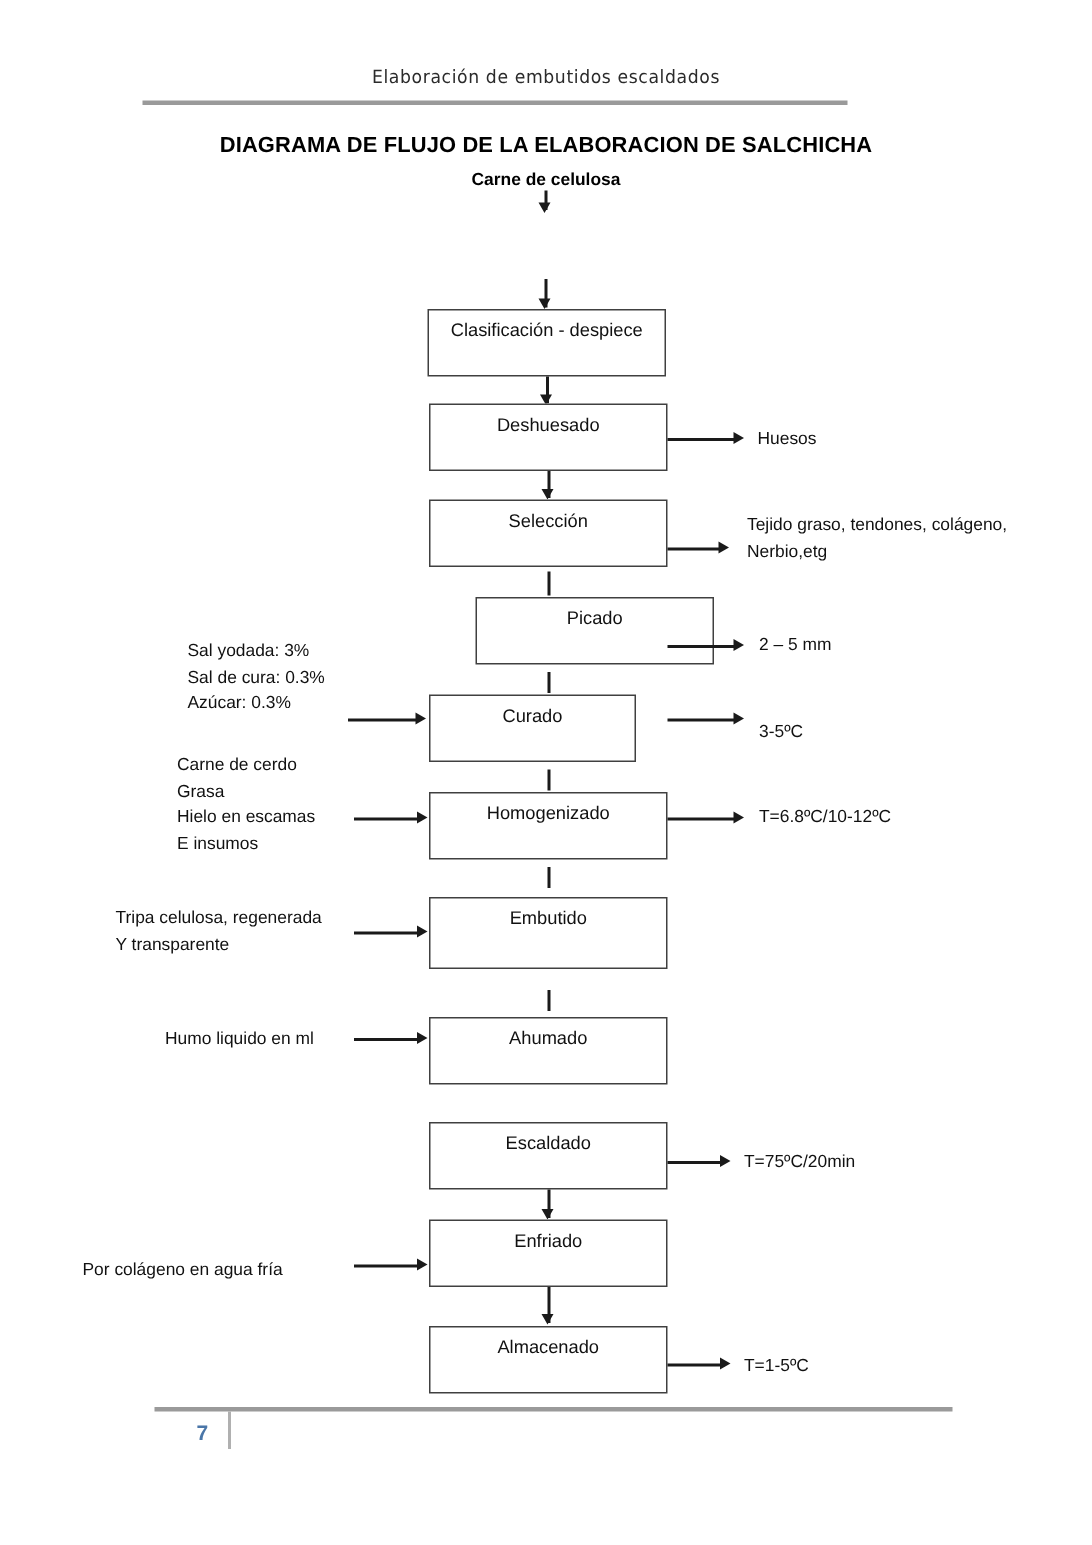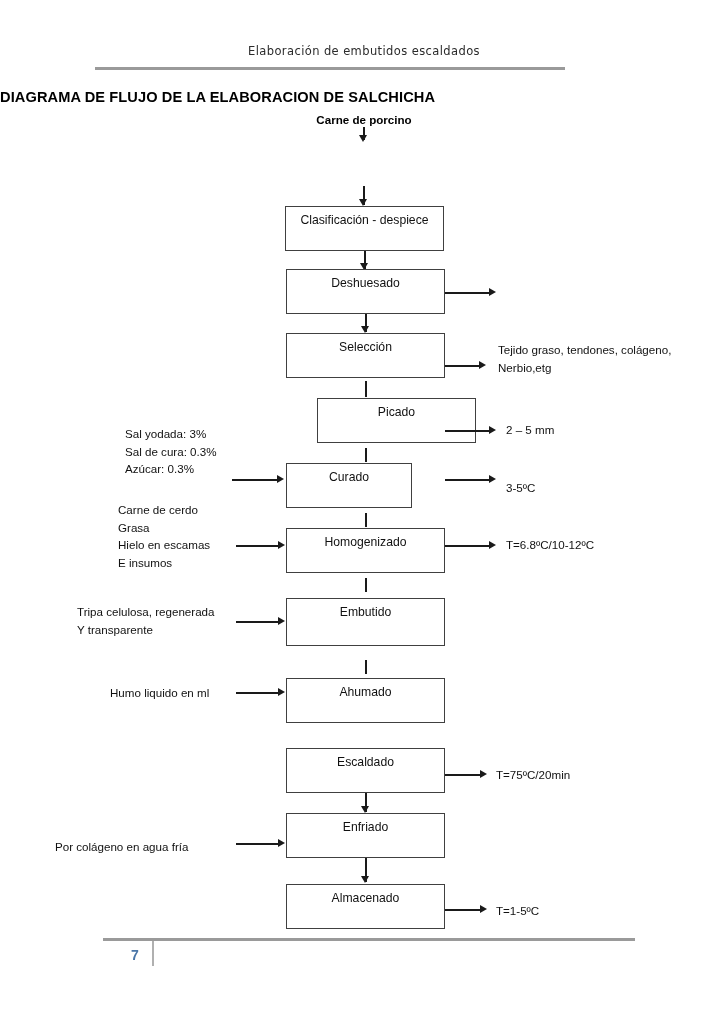--- a/index.html
+++ b/index.html
@@ -16,21 +16,21 @@
     font-family:"DejaVu Sans", sans-serif;
     font-size:11.5px;letter-spacing:.4px;color:#2b2b2b;
     transform:scaleY(1.06);
   }
   .hdr-rule{
     position:absolute;left:95px;top:67px;width:470px;height:3px;
     background:#9a9a9a;
   }
 
   .title{
-    position:absolute;left:0;top:89px;width:728px;text-align:left;
+    position:absolute;left:0;top:89px;width:728px;text-align:center;
     font-size:14.6px;font-weight:bold;letter-spacing:.1px;
   }
   .subtitle{
     position:absolute;left:0;top:113px;width:728px;text-align:center;
     font-size:11.6px;font-weight:bold;
   }
 
   
   .box{
     position:absolute;border:1.3px solid #404040;background:#fff;
@@ -82,40 +82,41 @@
 </style>
 </head>
 <body>
 
 <div class="page">
 
   <div class="hdr-text">Elaboración de embutidos escaldados</div>
   <div class="hdr-rule"></div>
 
   <div class="title">DIAGRAMA DE FLUJO DE LA ELABORACION DE SALCHICHA</div>
-  <div class="subtitle">Carne de porcino</div>
+  <div class="subtitle">Carne de celulosa</div>
 
   <div class="vline" style="left:363px;top:127px;height:13px;"></div>
   <div class="arrow-down" style="left:359px;top:135px;"></div>
 
   <div class="vline" style="left:363px;top:186px;height:19px;"></div>
   <div class="arrow-down" style="left:359px;top:199px;"></div>
 
   <div class="box" style="left:285px;top:206px;width:159px;height:45px;">
     <span class="lbl">Clasificación - despiece</span>
   </div>
   <div class="vline" style="left:364px;top:251px;height:18px;"></div>
   <div class="arrow-down" style="left:360px;top:263px;"></div>
 
   <div class="box" style="left:286px;top:269px;width:159px;height:45px;">
     <span class="lbl">Deshuesado</span>
   </div>
 
   <div class="hline" style="left:445px;top:292px;width:47px;"></div>
   <div class="arrow-right" style="left:489px;top:288px;"></div>
+  <div class="note right" style="left:505px;top:284px;width:180px;">Huesos</div>
 
   <div class="vline" style="left:365px;top:314px;height:18px;"></div>
   <div class="arrow-down" style="left:361px;top:326px;"></div>
 
   <div class="box" style="left:286px;top:333px;width:159px;height:45px;">
     <span class="lbl">Selección</span>
   </div>
 
   <div class="hline" style="left:445px;top:365px;width:37px;"></div>
   <div class="arrow-right" style="left:479px;top:361px;"></div>
@@ -133,21 +134,21 @@
   <div class="note right" style="left:506px;top:421px;width:150px;">2 – 5 mm</div>
 
   <div class="vline" style="left:365px;top:448px;height:14px;"></div>
 
   <div class="note left" style="left:125px;top:425px;width:190px;">Sal yodada: 3%
 Sal de cura: 0.3%
 Azúcar: 0.3%</div>
   <div class="hline" style="left:232px;top:479px;width:48px;"></div>
   <div class="arrow-right" style="left:277px;top:475px;"></div>
 
-  <div class="box" style="left:286px;top:463px;width:126px;height:45px;">
+  <div class="box" style="left:286px;top:463px;width:138px;height:45px;">
     <span class="lbl">Curado</span>
   </div>
 
   <div class="hline" style="left:445px;top:479px;width:47px;"></div>
   <div class="arrow-right" style="left:489px;top:475px;"></div>
   <div class="note right" style="left:506px;top:479px;width:150px;">3-5ºC</div>
 
   <div class="vline" style="left:365px;top:513px;height:14px;"></div>
 
   <div class="note left" style="left:118px;top:501px;width:200px;">Carne de cerdo

